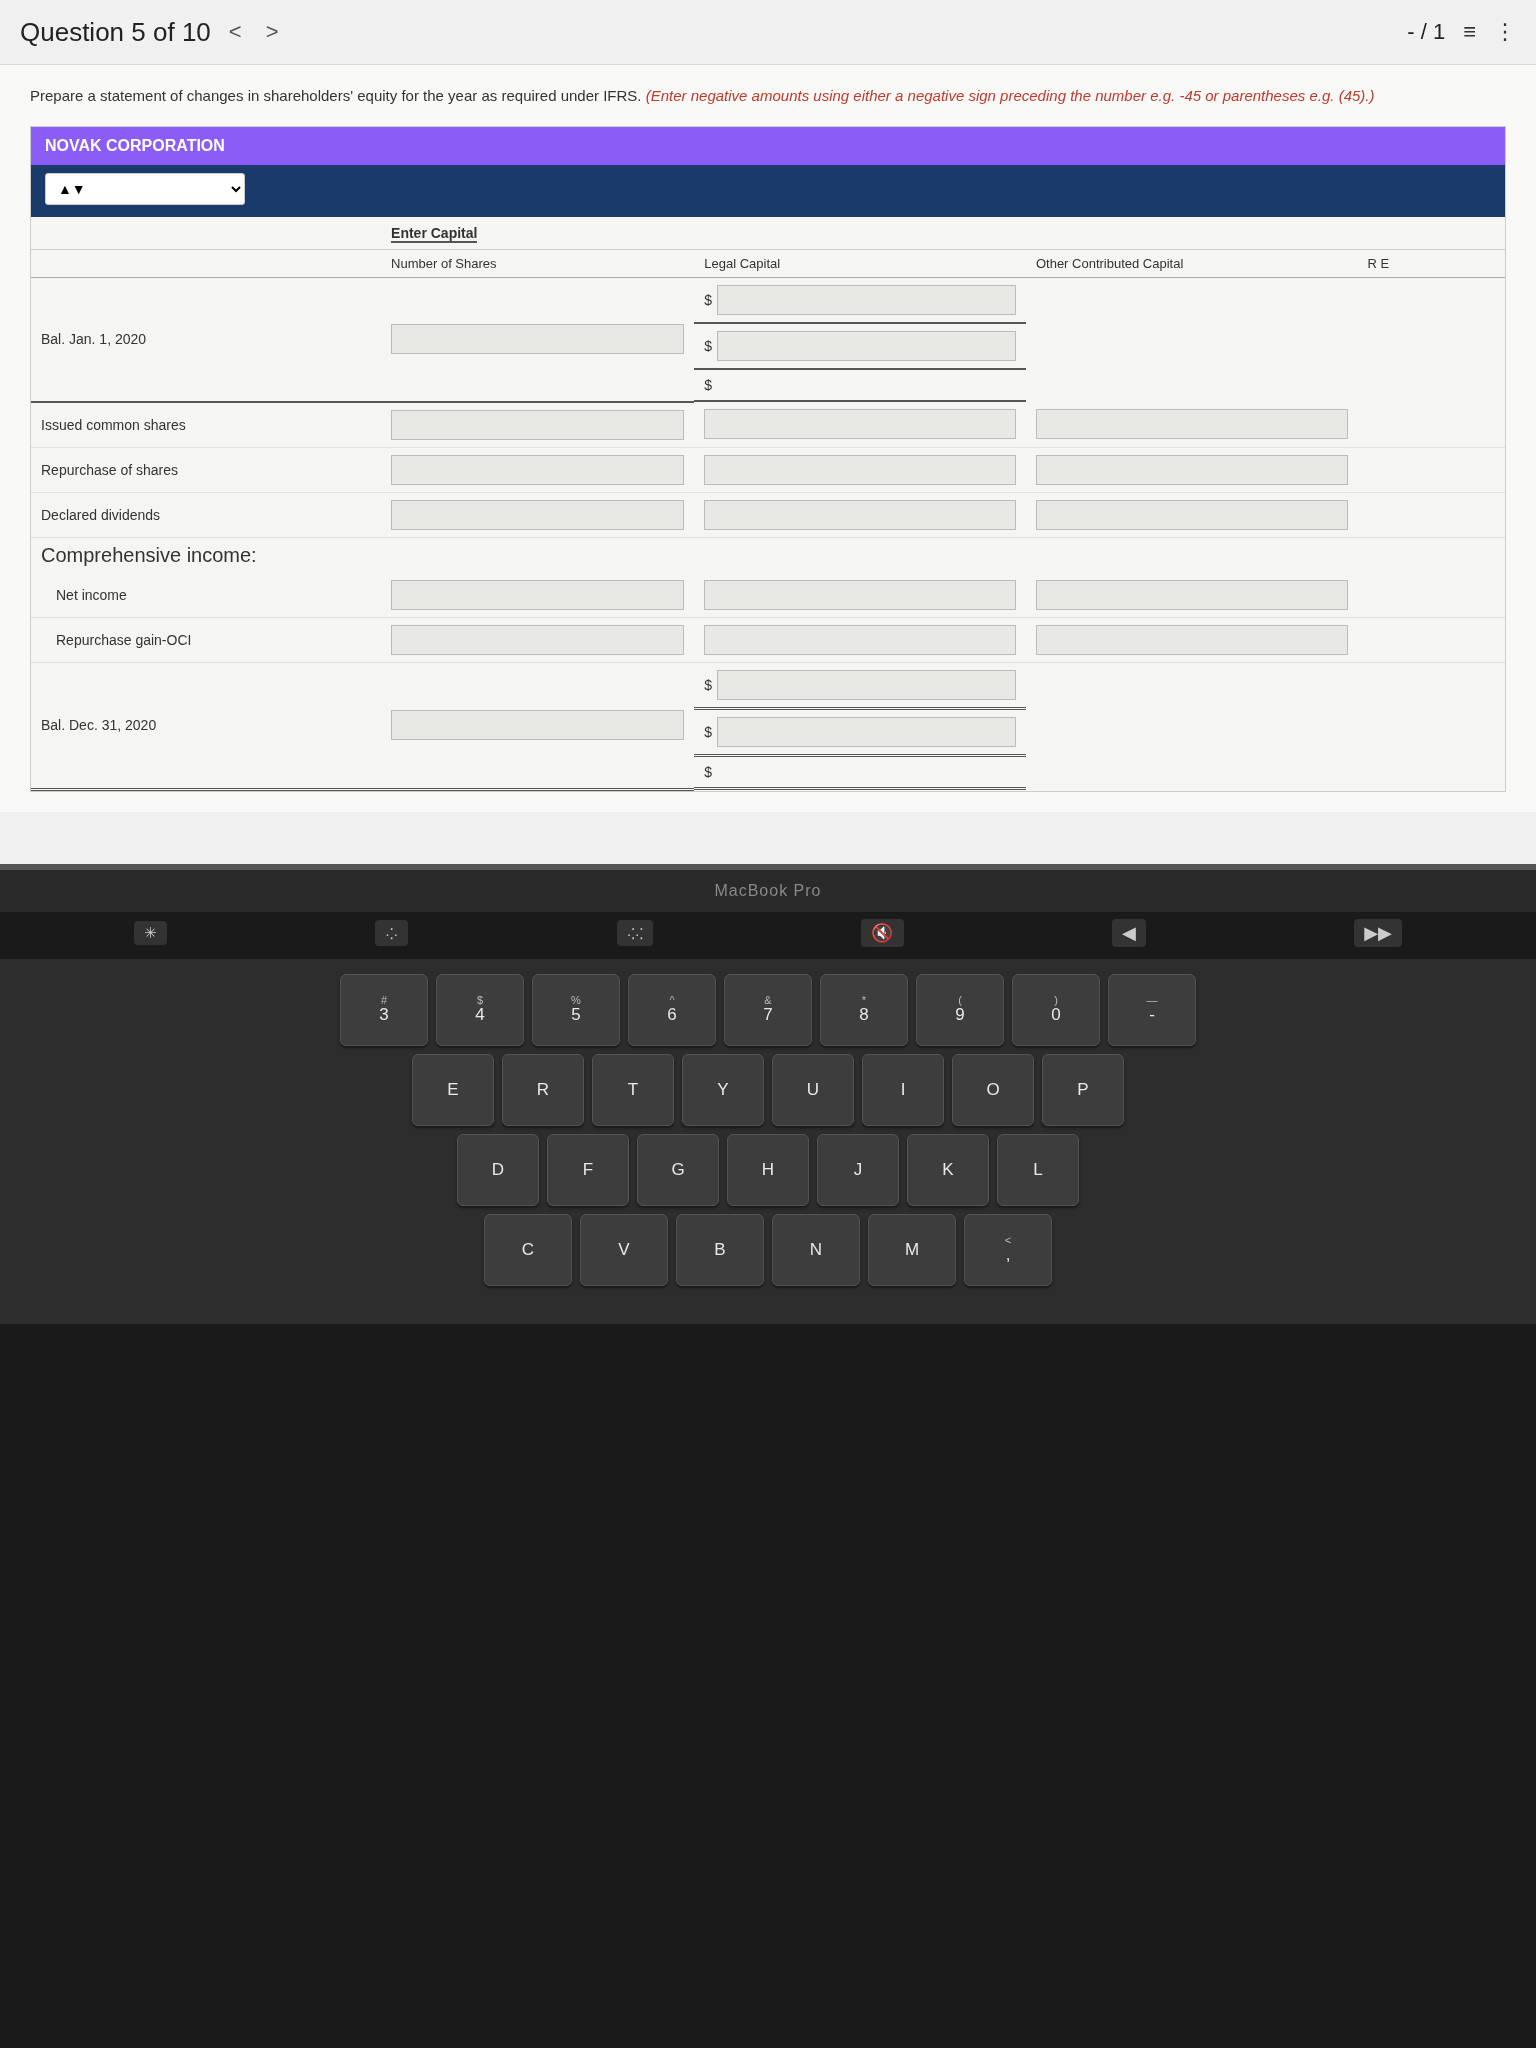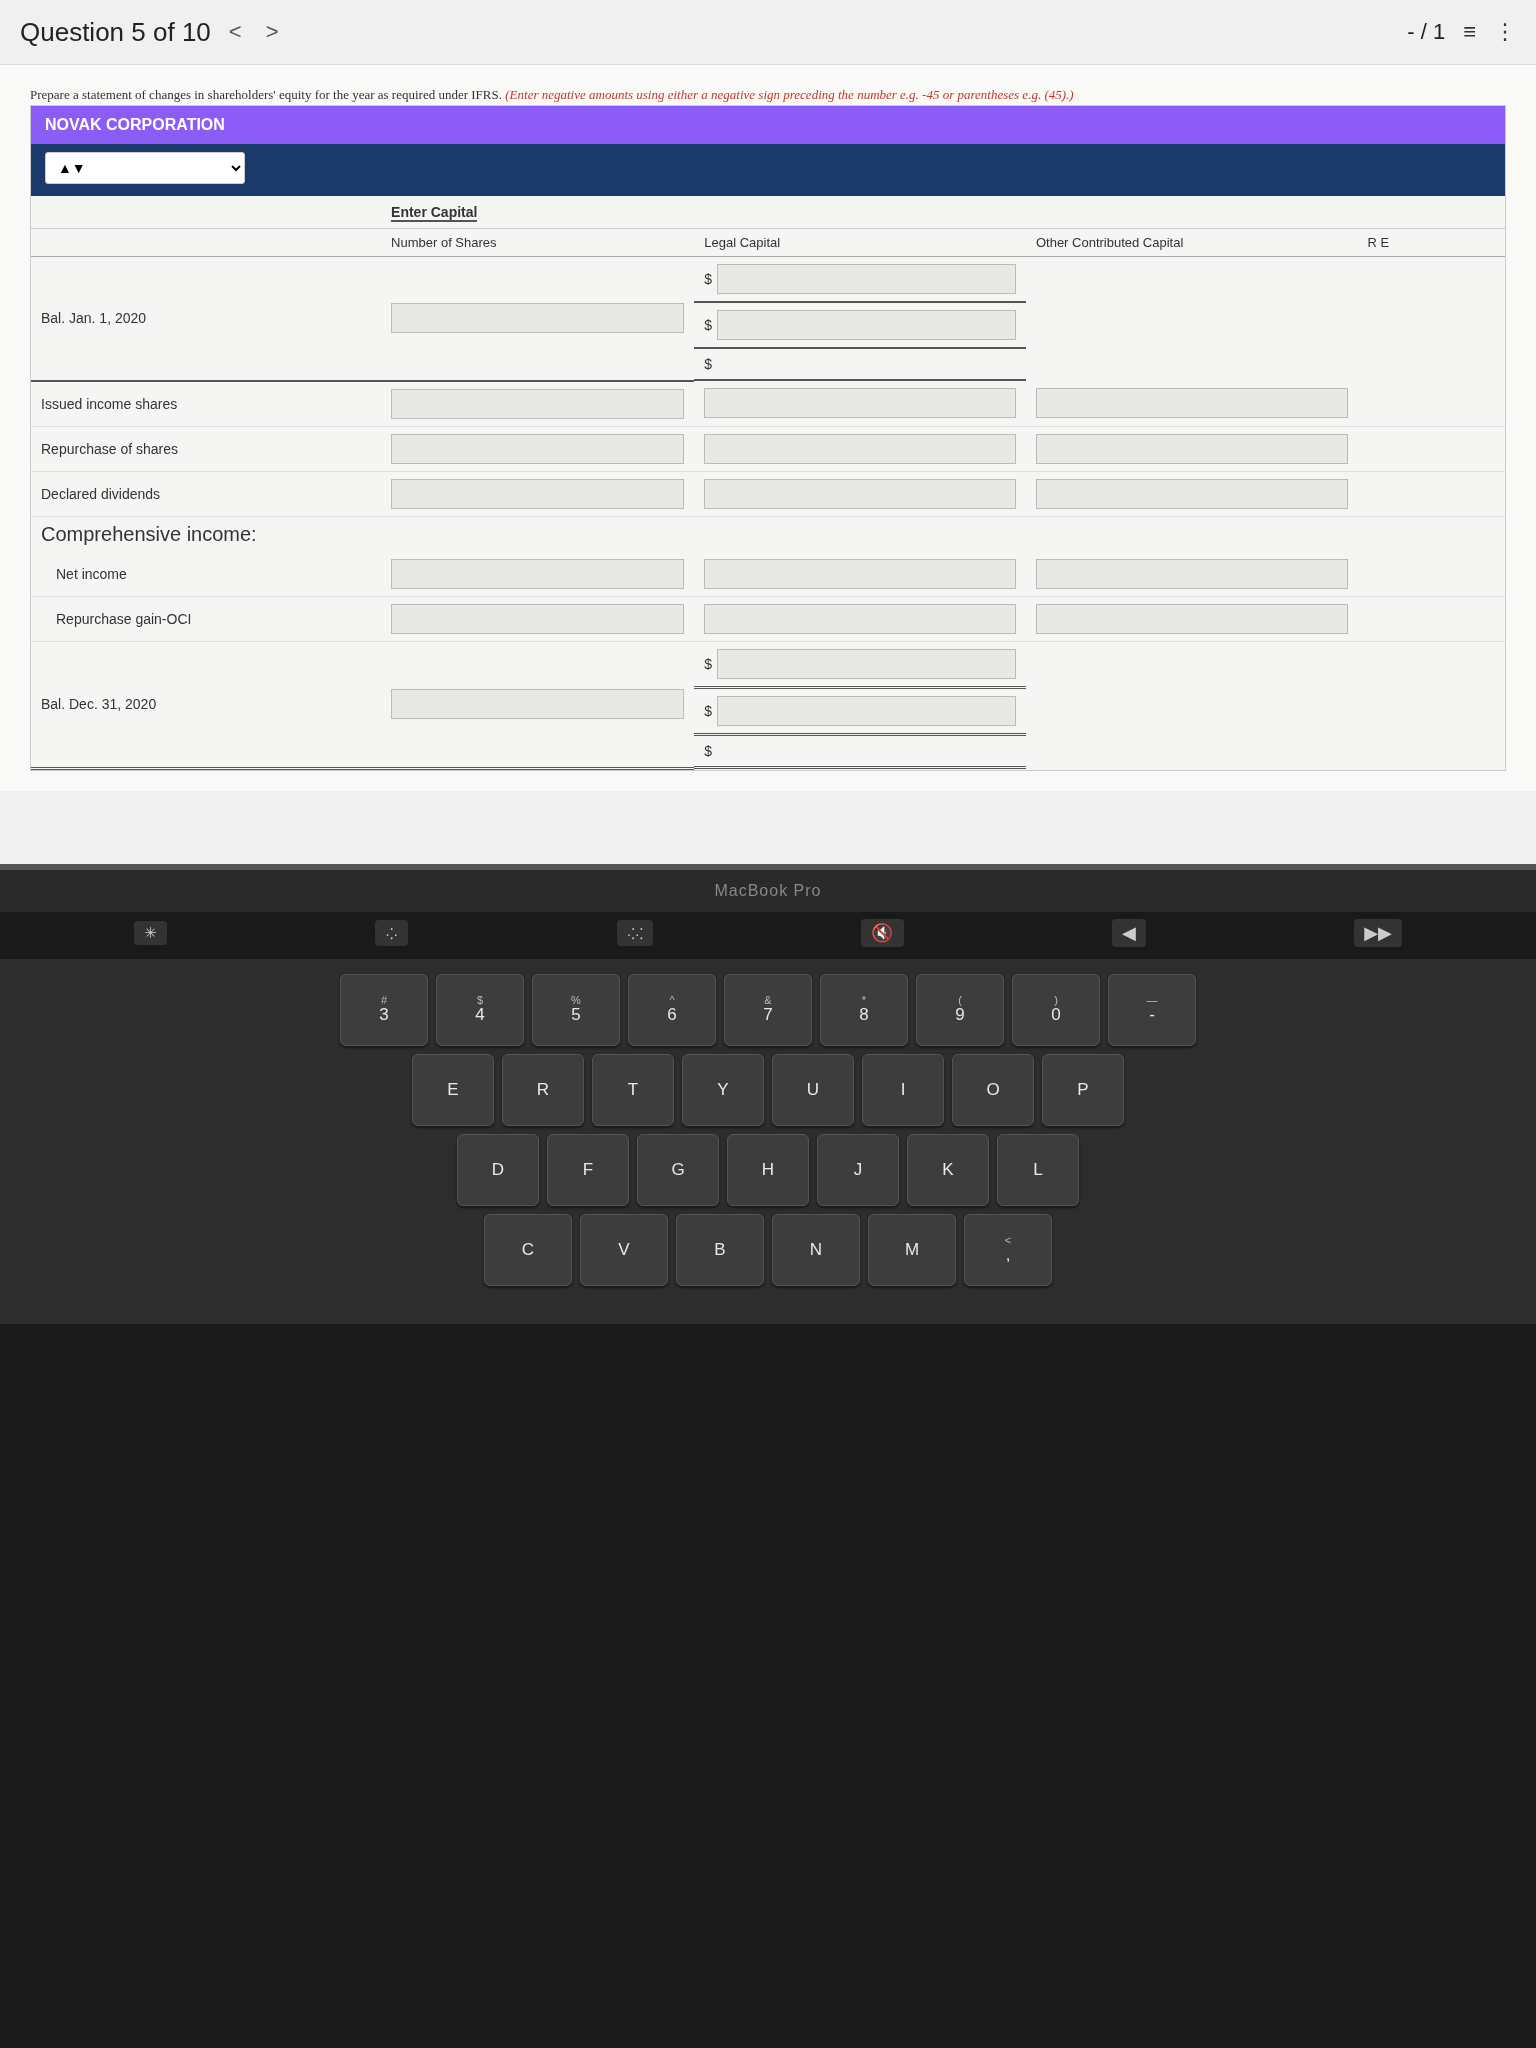--- a/index.html
+++ b/index.html
@@ -67,24 +67,24 @@
       cursor: pointer;
     }
 
     
     .content-area {
       padding: 20px 30px;
       background: #f9f9f7;
     }
 
     .instructions {
-      font-size: 13px;
+      font-size: 15px;
       color: #333;
       line-height: 1.5;
-      font-family: Liberation Serif, serif;
+      margin-bottom: 18px;
     }
     .instructions .italic-red {
       color: #c0392b;
       font-style: italic;
     }
 
     
     .table-container {
       background: white;
       border: 1px solid #ccc;
@@ -380,21 +380,21 @@
             <td class="input-cell" style="display:flex;align-items:center;gap:3px;">
               <span class="dollar-sign">$</span>
               <input class="cell-input" type="text" style="flex: 1 1 0%;">
             </td>
             <td class="input-cell" style="display:flex;align-items:center;gap:2px;">
               <span class="dollar-sign">$</span>
             </td>
           </tr>
 
           <tr class="data-row">
-            <td class="row-label">Issued income shares</td>
+            <td class="row-label">Issued common shares</td>
             <td class="input-cell">
               <input class="cell-input" type="text" style="">
             </td>
             <td class="input-cell">
               <input class="cell-input" type="text" style="">
             </td>
             <td class="input-cell">
               <input class="cell-input" type="text" style="">
             </td>
             <td class="input-cell"></td>

